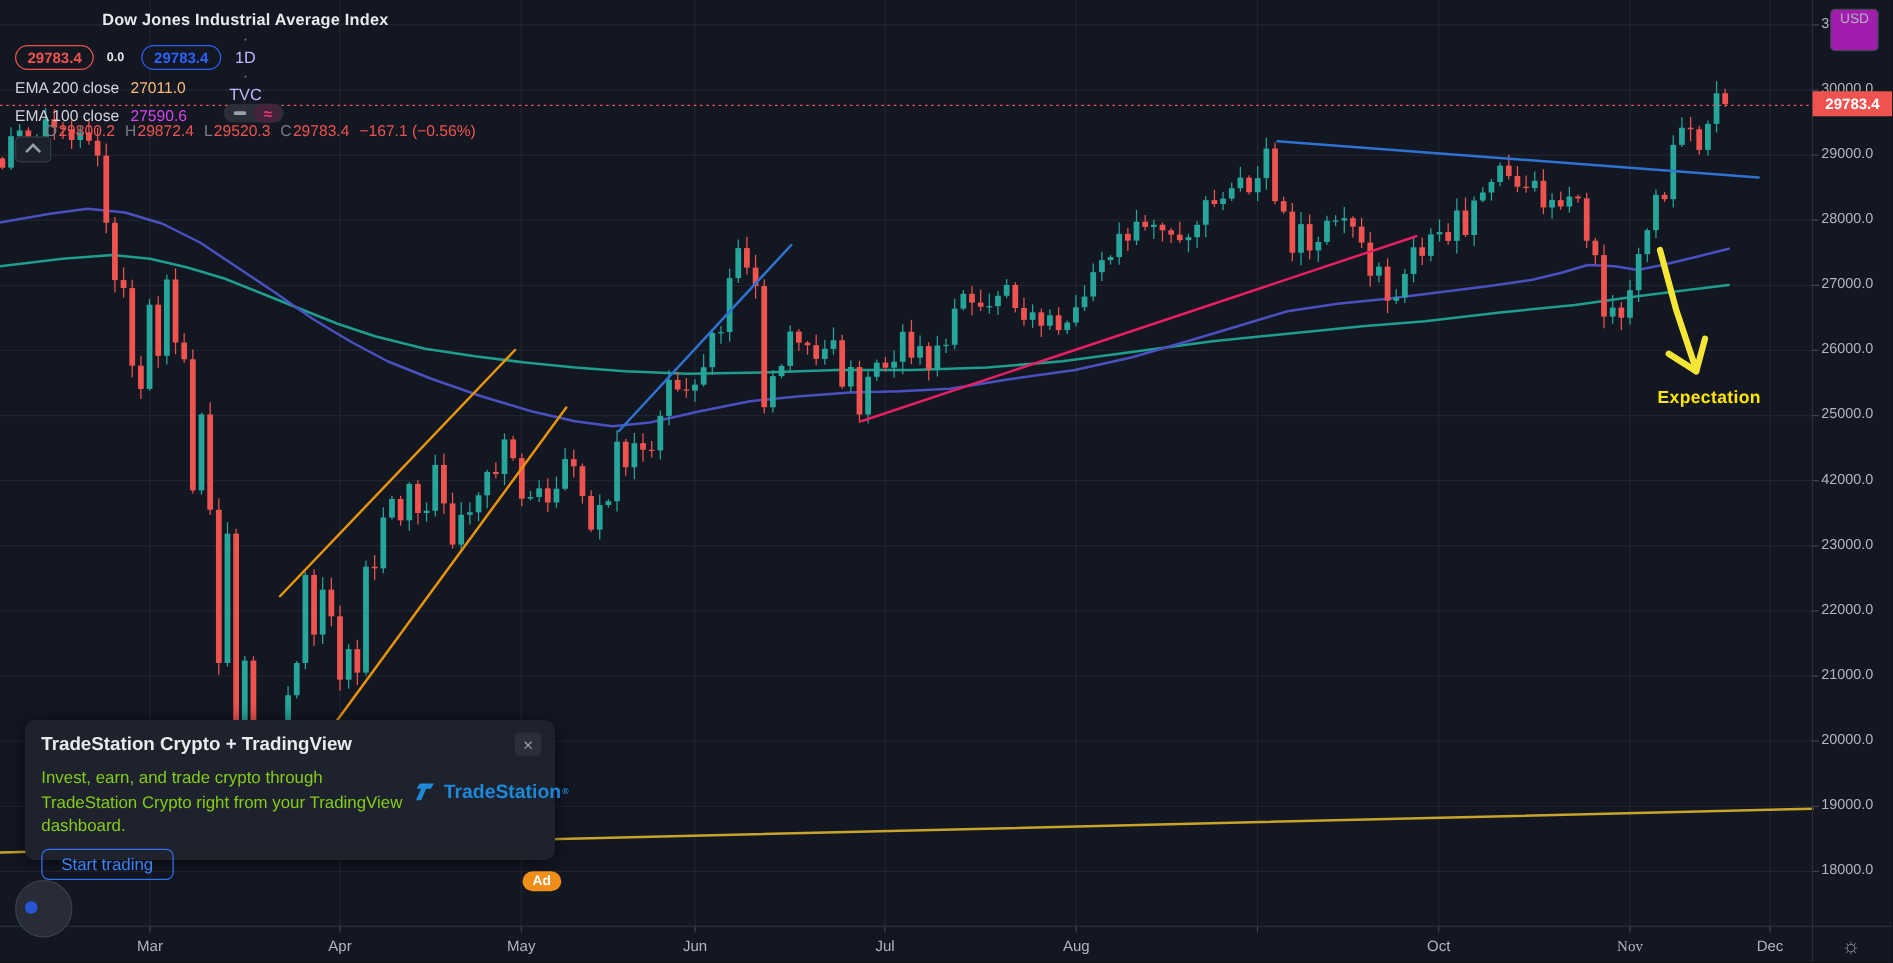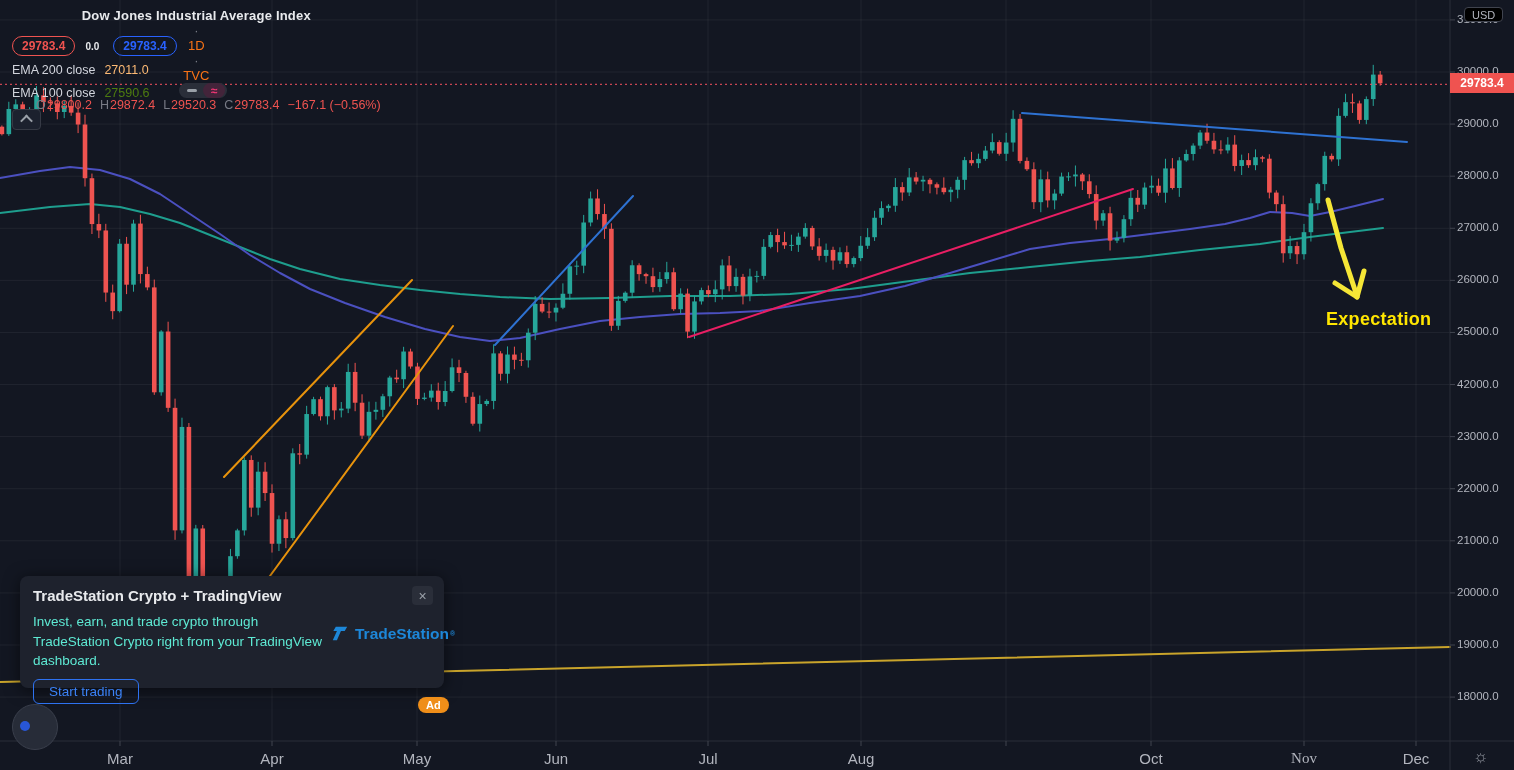--- a/index.html
+++ b/index.html
@@ -4,61 +4,61 @@
 <style>
   html,body{margin:0;padding:0;background:#0b0e15;}
   .app{position:relative;width:1514px;height:770px;background:#131722;overflow:hidden;
        font-family:"Liberation Sans",sans-serif;-webkit-font-smoothing:antialiased;}
   svg.canvas{position:absolute;left:0;top:0;}
   
   .legend{position:absolute;left:12px;top:8px;z-index:6;color:#d1d4dc;}
   .row1{display:flex;align-items:center;height:20px;font-size:13px;flex-direction:column;}
   .sym{color:#e8eaed;font-weight:bold;letter-spacing:.2px;}
   .sep{color:#787b86;margin:0 5px;}
-  .meta{color:#f97316;}
+  .meta{color:#c4b5fd;}
   .pill{display:flex;align-items:center;margin-left:14px;background:#2a2e39;border-radius:9px;height:17px;padding:0 2px;cursor:pointer;}
   .pill .dash{width:10px;height:3px;background:#9aa0a8;border-radius:2px;margin:0 6px;}
   .pill .wave{display:flex;align-items:center;justify-content:center;width:22px;height:15px;background:#43243a;border-radius:8px;color:#f23674;font-size:12px;font-weight:bold;}
   .ohlc{display:flex;align-items:center;margin-left:16px;font-size:12.5px;}
   .ohlc .lbl{color:#787b86;margin-left:8px;}
   .ohlc .val{color:#ef5350;margin-left:1px;text-align:right;}
   .ohlc .chg{color:#ef5350;margin-left:8px;}
   .row2{display:flex;align-items:center;margin-top:7px;height:22px;}
   .pricebadge{font-size:12px;font-weight:bold;padding:2px 9px;border-radius:11px;border:1px solid;background:rgba(19,23,34,.6);}
   .pb-red{color:#ef5350;border-color:#ef5350;}
   .pb-blue{color:#2962ff;border-color:#2962ff;margin-left:14px;}
   .zeroval{color:#e8eaed;font-size:10px;font-weight:bold;margin-left:10px;}
   .emarow{display:flex;align-items:center;height:21px;font-size:12.5px;margin-top:2px;cursor:pointer;}
   .emarow .elbl{color:#d1d4dc;}
   .ema200v{color:#fdba74;margin-left:9px;}
-  .ema100v{color:#4d7c0f;margin-left:9px;}
+  .ema100v{color:#d946ef;margin-left:9px;}
   .collapse-btn{display:flex;align-items:center;justify-content:center;width:27px;height:19px;margin-top:6px;
       border:1px solid #363a45;border-radius:4px;background:#1c212e;cursor:pointer;}
   .chev{width:7px;height:7px;border-left:2px solid #9aa0a8;border-top:2px solid #9aa0a8;transform:rotate(45deg) translate(1px,1px);}
   
   .pricelabel{position:absolute;left:1457px;color:#b2b5be;font-size:11.5px;z-index:2;white-space:nowrap;}
-  .usd-btn{position:absolute;left:1464px;top:7px;z-index:4;color:#b2b5be;background:#000000;border:1px solid #40444f;
-      border-radius:4px;font-size:11px;padding:1px 7px 0;cursor:pointer;}
+  .usd-btn{position:absolute;left:1464px;top:7px;z-index:4;color:#b2b5be;background:#a21caf;border:1px solid #40444f;
+      border-radius:4px;font-size:11px;padding:1px 7px 19px;cursor:pointer;}
   .lastbadge{position:absolute;left:1450px;width:64px;height:20px;z-index:3;background:#ef5350;color:#fff;
       font-size:12px;font-weight:bold;display:flex;align-items:center;justify-content:center;}
   
-  .monthlabel{position:absolute;top:750px;transform:translateX(-50%);color:#b2b5be;font-size:15px;z-index:2;cursor:ew-resize;}
+  .monthlabel{position:absolute;top:750px;transform:translateX(-50%);color:#b2b5be;font-size:12px;z-index:2;cursor:ew-resize;}
   .theme-toggle{position:absolute;left:1473px;top:747px;color:#8a8e98;font-size:17px;z-index:3;cursor:pointer;}
   
-  .expect{position:absolute;left:1326px;top:309px;z-index:5;color:#ffe600;font-size:18px;font-weight:bold;letter-spacing:.3px;}
+  .expect{position:absolute;left:1326px;top:309px;z-index:5;color:#ffe600;font-size:14px;font-weight:bold;letter-spacing:.3px;}
   
   .fab{position:absolute;left:12px;top:704px;width:44px;height:44px;border-radius:50%;background:#272c38;
        border:1px solid #3a3f4c;z-index:8;cursor:pointer;}
   .fab .dot{position:absolute;left:7px;top:16px;width:10px;height:10px;border-radius:50%;background:#2962ff;opacity:.8;}
   .popup{position:absolute;left:20px;top:576px;width:424px;height:112px;background:#1e222d;border-radius:8px;z-index:10;
       box-shadow:0 2px 16px rgba(0,0,0,.55);}
   .popup .ptitle{position:absolute;left:13px;top:11px;color:#e8eaed;font-size:15px;font-weight:bold;}
   .popup .pclose{position:absolute;left:392px;top:10px;width:21px;height:19px;background:#2a2e39;border-radius:4px;
       color:#9aa0a8;font-size:14px;display:flex;align-items:center;justify-content:center;cursor:pointer;}
-  .popup .pbody{position:absolute;left:13px;top:36px;width:300px;color:#5eead4;font-size:13.5px;line-height:19.5px;}
+  .popup .pbody{position:absolute;left:13px;top:36px;width:300px;color:#84cc16;font-size:13.5px;line-height:19.5px;}
   .popup .brand{position:absolute;left:312px;top:48px;display:flex;align-items:center;color:#1d87d8;font-weight:bold;font-size:15.5px;}
   .popup .brand svg{margin-right:4px;}
   .popup .brand sup{font-size:7px;margin-left:1px;}
   .popup .cta{position:absolute;left:13px;top:103px;padding:4px 15px;border:1px solid #2e72f0;border-radius:6px;
       background:transparent;color:#3b82f6;font-size:13.5px;font-family:inherit;cursor:pointer;}
   .popup .adbadge{position:absolute;left:398px;top:121px;background:#ef8e19;color:#fff;font-size:11px;font-weight:bold;
       padding:2px 8px;border-radius:10px;cursor:pointer;}
 </style>
 </head>
 <body>

